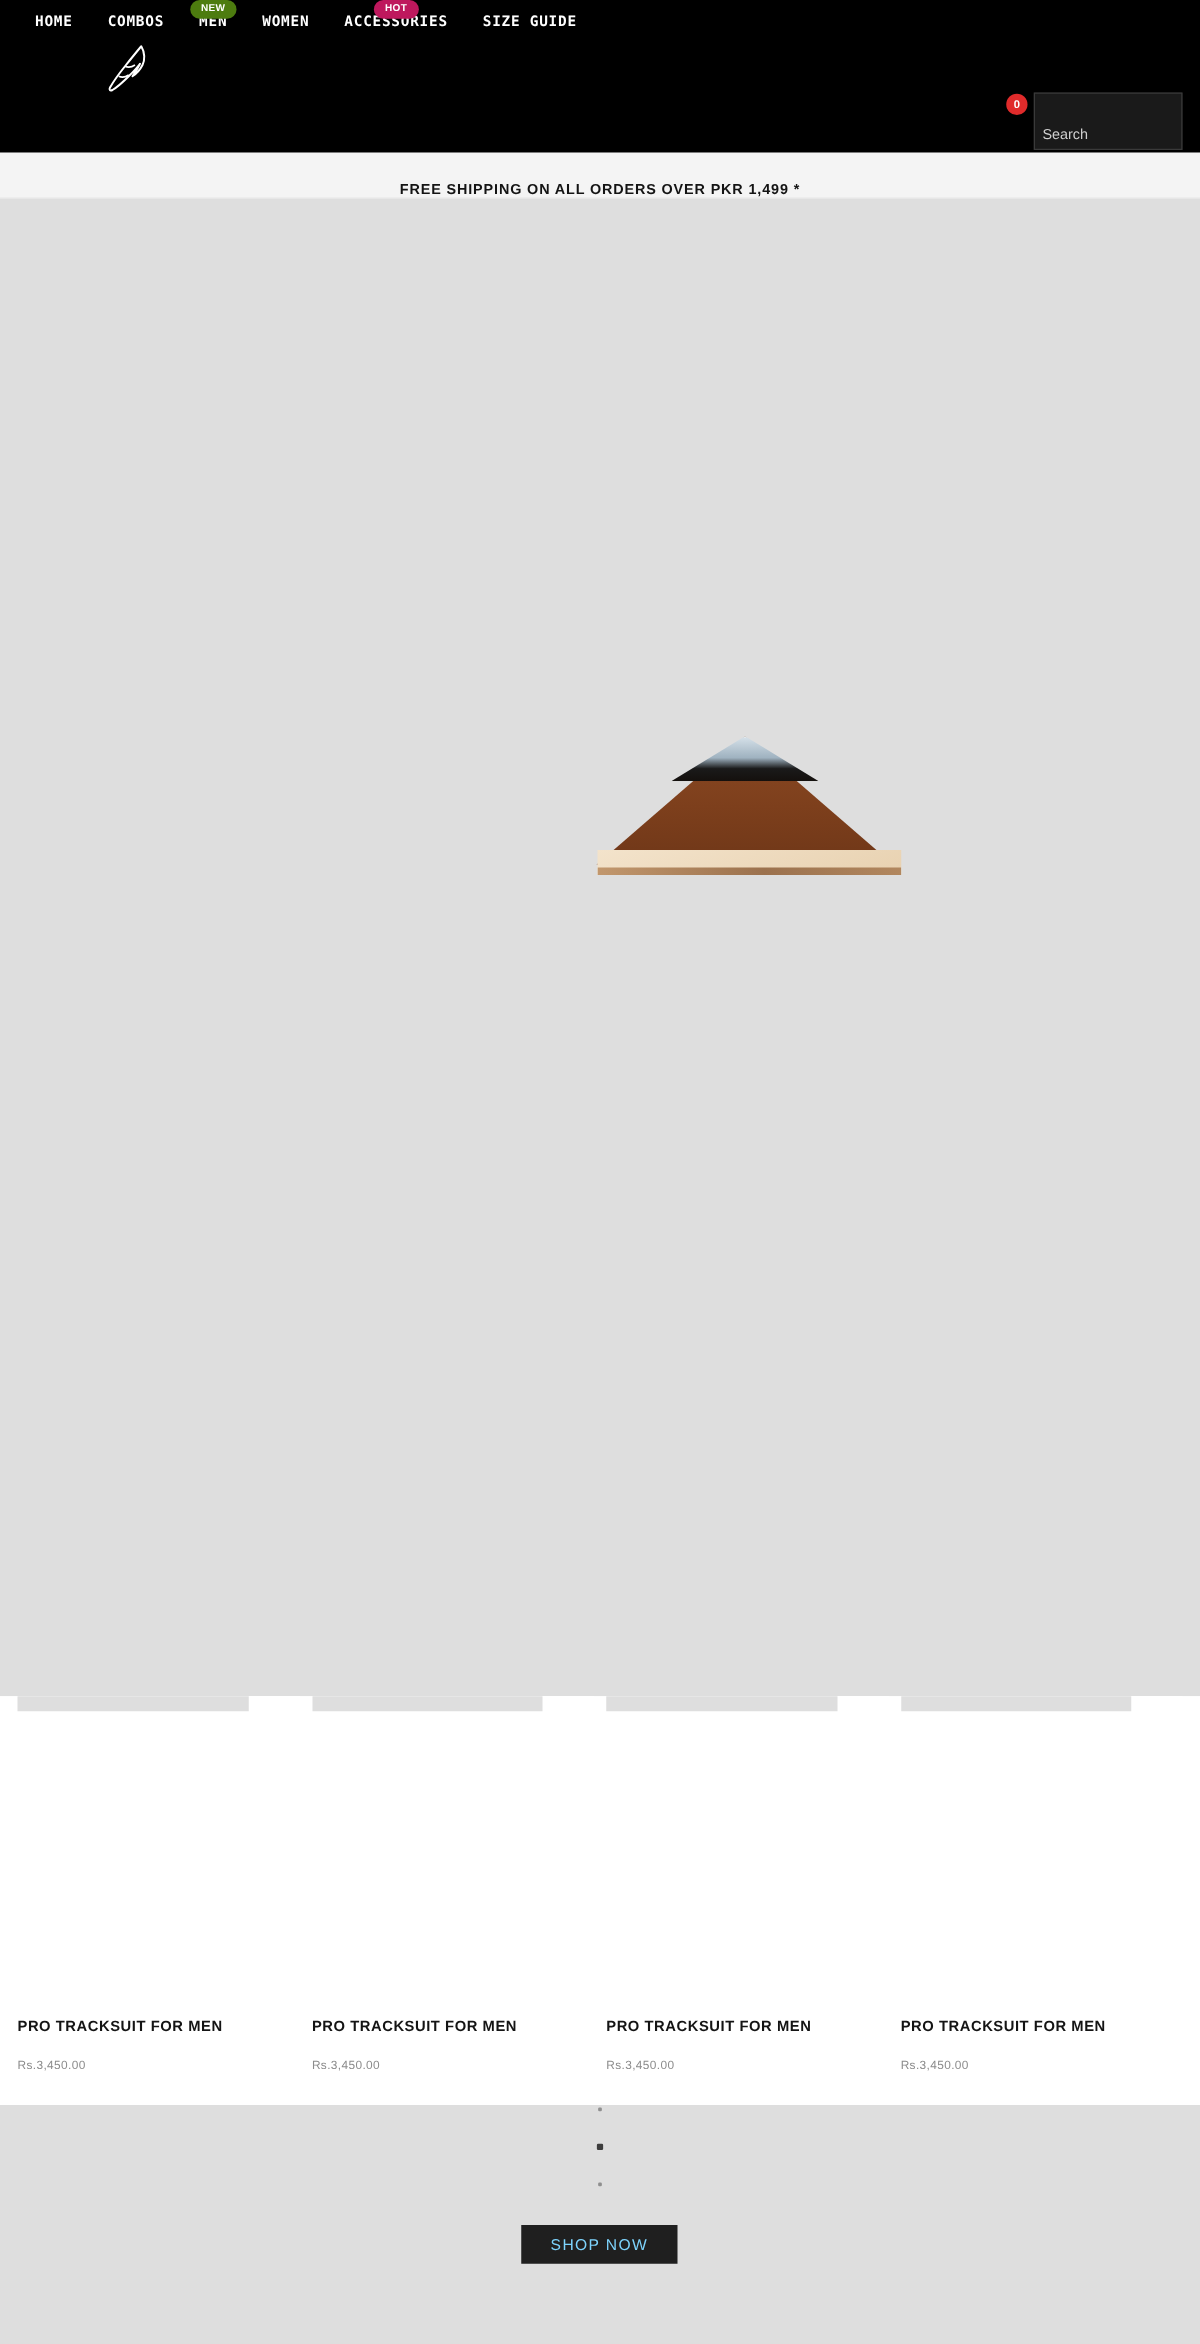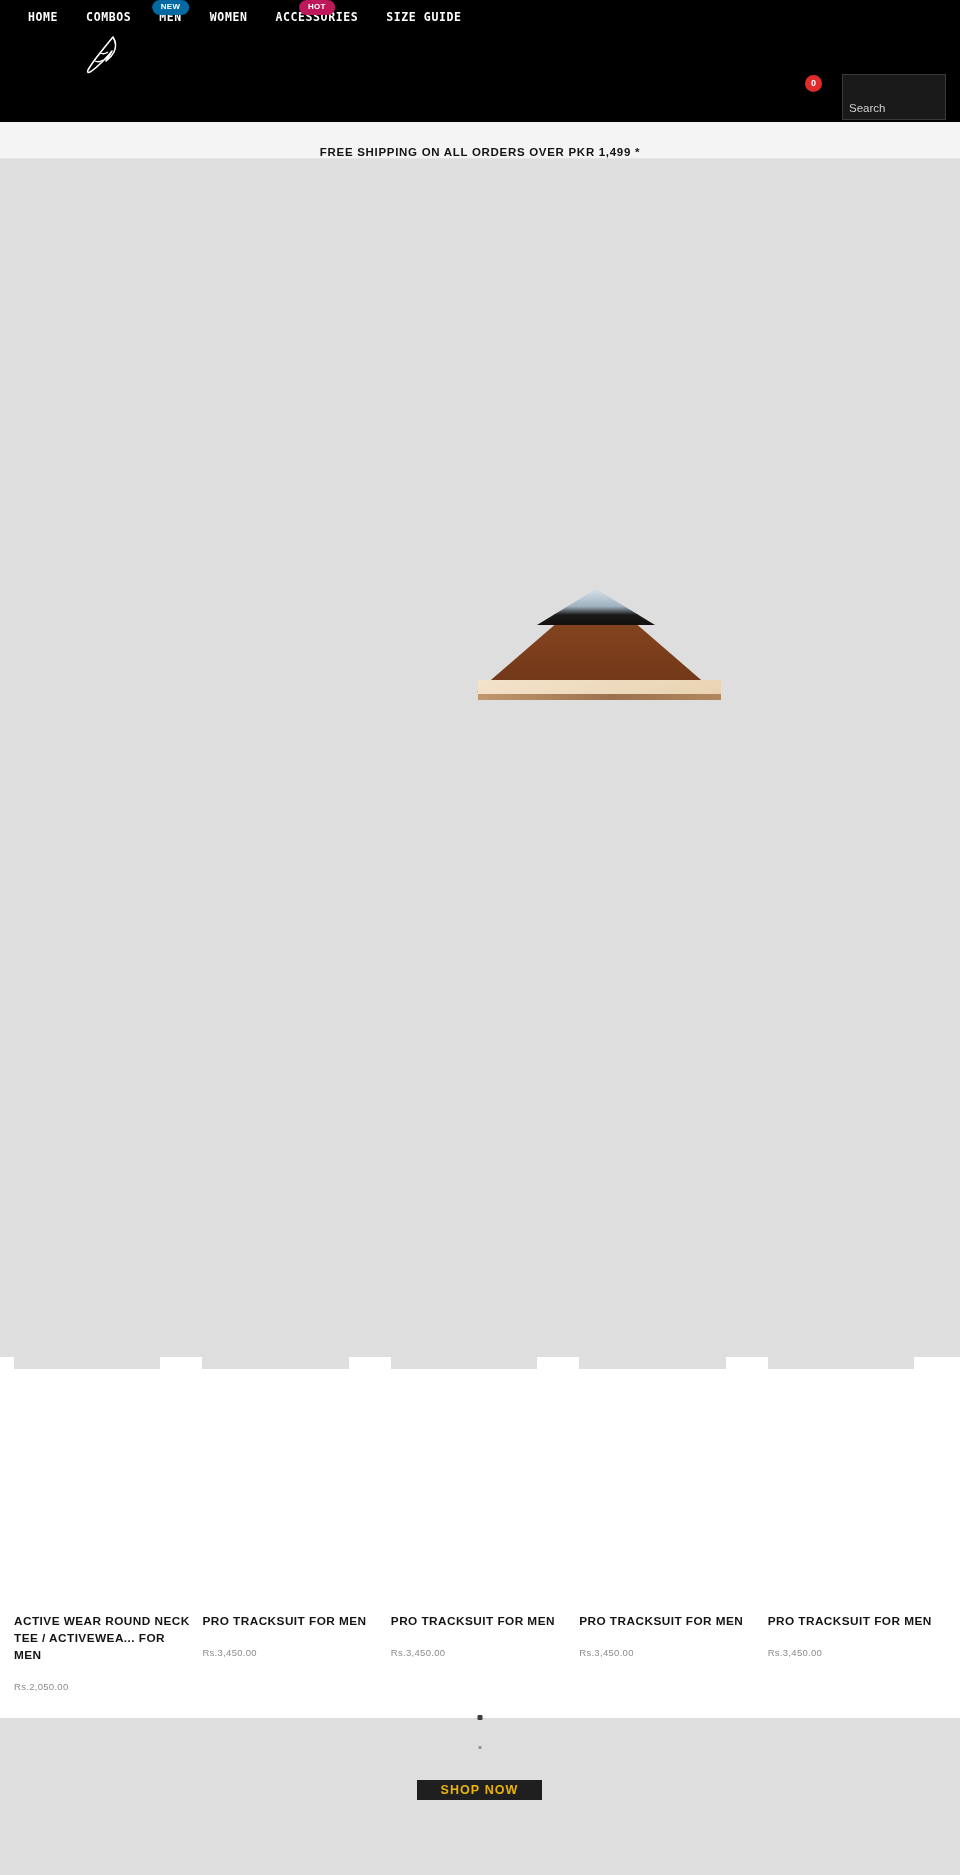--- a/index.html
+++ b/index.html
@@ -47,21 +47,21 @@
     font-family:"Liberation Sans", sans-serif;
     font-size:8px;
     font-weight:700;
     color:#ffffff;
     letter-spacing:0.3px;
     padding:3px 9px 4px 9px;
     border-radius:9px;
     line-height:1;
     white-space:nowrap;
   }
-  .nav-badge.new{ background:#0369a1; }
+  .nav-badge.new{ background:#4d7c0f; }
   .nav-badge.hot{ background:#be185d; }
 
   .logo-wrap{
     position:absolute;
     left:82px;
     top:34px;
     width:40px;
     height:42px;
   }
   .logo-wrap svg{ display:block; }
@@ -86,21 +86,21 @@
     font-weight:700;
     display:flex;
     align-items:center;
     justify-content:center;
     line-height:1;
   }
   .search-panel{
     position:absolute;
     right:14px;
     top:74px;
-    width:104px;
+    width:119px;
     height:46px;
     background:#1a1a1a;
     border:1px solid #3a3a3a;
     display:flex;
     align-items:flex-end;
   }
   .search-input{
     width:100%;
     background:transparent;
     border:none;
@@ -193,26 +193,26 @@
     gap:26px;
   }
   .promo-dot{ width:3px;height:3px;background:#8f8f8f;border-radius:1px; }
   .promo-dot.active{ width:5px;height:5px;background:#3d3d3d;border-radius:1px; }
 
   .shop-now{
     position:absolute;
     left:417px;
     top:1080px;
     width:125px;
-    height:20px;
+    height:31px;
     background:#1f1f1f;
-    color:#eab308;
+    color:#7dd3fc;
     border:none;
     font-size:12.5px;
-    font-weight:700;
+    font-weight:400;
     letter-spacing:1.1px;
     cursor:pointer;
     display:flex;
     align-items:center;
     justify-content:center;
   }
 
   
   .products{
     position:relative;
@@ -333,26 +333,27 @@
   <div class="promo-dots">
     <div class="promo-dot"></div>
     <div class="promo-dot active"></div>
     <div class="promo-dot"></div>
   </div>
   <button class="shop-now">SHOP NOW</button>
 </section>
 
 <section class="products">
 
+
   <div class="product-card">
     <div class="product-thumb">
       <div class="thumb-strip partial"></div>
     </div>
-    <div class="product-title">ACTIVE WEAR ROUND NECK TEE / ACTIVEWEA... FOR MEN</div>
-    <div class="product-price">Rs.2,050.00</div>
+    <div class="product-title">PRO TRACKSUIT FOR MEN</div>
+    <div class="product-price">Rs.3,450.00</div>
   </div>
 
   <div class="product-card">
     <div class="product-thumb">
       <div class="thumb-strip partial"></div>
     </div>
     <div class="product-title">PRO TRACKSUIT FOR MEN</div>
     <div class="product-price">Rs.3,450.00</div>
   </div>
 
@@ -365,23 +366,15 @@
   </div>
 
   <div class="product-card">
     <div class="product-thumb">
       <div class="thumb-strip partial"></div>
     </div>
     <div class="product-title">PRO TRACKSUIT FOR MEN</div>
     <div class="product-price">Rs.3,450.00</div>
   </div>
 
-  <div class="product-card">
-    <div class="product-thumb">
-      <div class="thumb-strip partial"></div>
-    </div>
-    <div class="product-title">PRO TRACKSUIT FOR MEN</div>
-    <div class="product-price">Rs.3,450.00</div>
-  </div>
-
 </section>
 
 <div class="footer-band"></div>
 
 </body></html>

